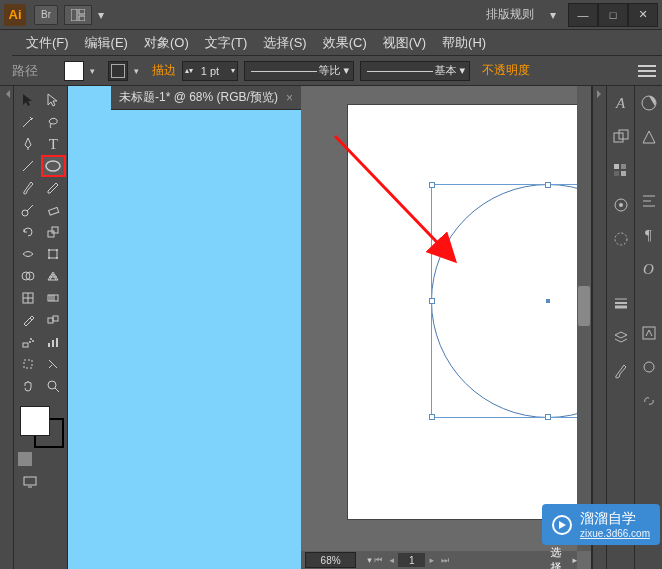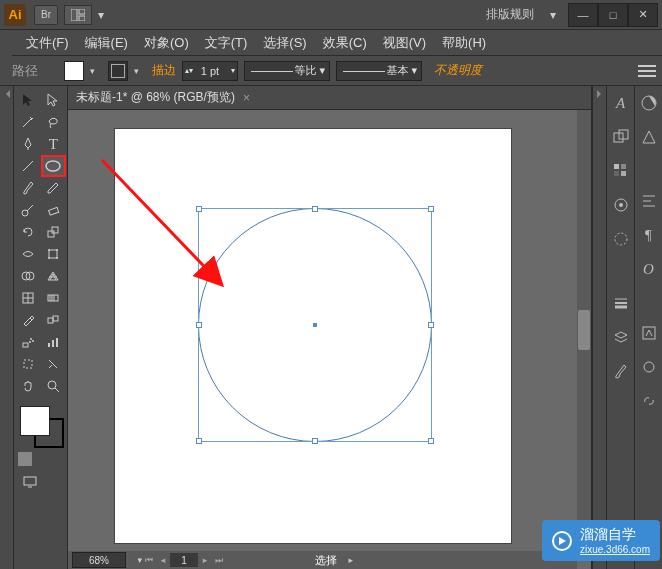--- a/index.html
+++ b/index.html
@@ -22,23 +22,23 @@
 
 .controlbar { height: 30px; background: #4a4a4a; display: flex; align-items: center; padding: 0 6px; border-bottom: 1px solid #2a2a2a; gap: 6px; }
 .path-label { color: #a3a3a3; padding: 0 20px 0 6px; font-size: 13px; }
 .swatch-white { width: 20px; height: 20px; background: #fff; border: 1px solid #222; }
 .swatch-none { width: 20px; height: 20px; background: #333; border: 1px solid #222; position: relative; display:flex; align-items:center; justify-content:center; }
 .swatch-none::after { content:""; position:absolute; width:12px; height:12px; border:1px solid #aaa; }
 .dd-arrow { width: 12px; color: #ccc; font-size: 9px; }
 .stroke-label { color: #ff9a00; font-size: 12px; }
 .pt-input { width: 56px; height: 20px; background: #3a3a3a; border: 1px solid #222; color: #ddd; font-size: 11px; display: flex; align-items: center; justify-content: center; position:relative; }
 .pt-input::before, .pt-input::after { position:absolute; font-size:8px; color:#aaa; }
-.preset-box { width: 86px; height: 20px; background: #3a3a3a; border: 1px solid #222; display: flex; align-items: center; justify-content: flex-end; color: #ddd; font-size: 11px; padding: 0 4px; position:relative; }
+.preset-box { width: 110px; height: 20px; background: #3a3a3a; border: 1px solid #222; display: flex; align-items: center; justify-content: flex-end; color: #ddd; font-size: 11px; padding: 0 4px; position:relative; }
 .preset-box .line { position:absolute; left:6px; right:36px; top:50%; height:1px; background:#ccc; }
-.opacity-label { color: #ff9a00; font-size: 12px; margin-left: 6px; font-style: italic; }
+.opacity-label { color: #ff9a00; font-size: 12px; margin-left: 6px; }
 .burger { width: 18px; height: 20px; display:flex; flex-direction:column; gap:3px; justify-content:center; margin-left:auto; }
 .burger span { height:2px; background:#ccc; }
 
 
 .main { display: flex; height: calc(569px - 30px - 26px - 30px); }
 .v-strip { width: 14px; background: #4a4a4a; border-right: 1px solid #2a2a2a; display:flex; align-items:flex-start; justify-content:center; padding-top:4px; }
 .v-strip .dot { width:6px; height:6px; border-right:4px solid #888; border-top:4px solid transparent; border-bottom:4px solid transparent; }
 
 
 .toolbox { width: 54px; background: #4a4a4a; border-right: 1px solid #2a2a2a; padding: 4px 2px; }
@@ -47,21 +47,21 @@
 .tool.highlighted { outline: 2px solid #ff2020; outline-offset: -1px; background:#5a5a5a; }
 .fill-stroke { margin-top: 10px; position: relative; width: 44px; height: 42px; margin-left:4px; }
 .fs-fill { position:absolute; top:0; left:0; width:30px; height:30px; background:#fff; border:1px solid #222; }
 .fs-stroke { position:absolute; bottom:0; right:0; width:30px; height:30px; background:#4a4a4a; border:2px solid #000; }
 .mode-row { display:flex; gap:2px; margin-top:4px; margin-left:2px; }
 .mode-btn { width:16px; height:14px; background:#4a4a4a; border:0; }
 .mode-btn.active { background:#888; }
 .screen-row { margin-top:6px; margin-left:2px; }
 
 
-.docarea { flex: 1; background: #7dd3fc; display: flex; flex-direction: column; border-right: 1px solid #2a2a2a; }
+.docarea { flex: 1; background: #7dd3fc; display: flex; flex-direction: row; border-right: 1px solid #2a2a2a; padding-left: 43px; }
 .doctab { height: 24px; background: #4a4a4a; display: flex; align-items: center; padding: 0 8px; color: #ddd; font-size: 12px; border-bottom: 1px solid #2a2a2a; }
 .doctab .close { margin-left: 8px; color: #999; }
 .canvas-wrap { flex: 1; position: relative; overflow: hidden; background:#6a6a6a;text-align:right; }
 .artboard { position: absolute; left: 46px; top: 18px; width: 398px; height: 416px; background: #fff; border: 1px solid #444; }
 .selection-box { position: absolute; left: 130px; top: 98px; width: 234px; height: 234px; border: 1px solid #6a9bd1; }
 .handle { position:absolute; width:6px; height:6px; background:#fff; border:1px solid #5a8bc1; }
 .h-tl{top:-3px;left:-3px}.h-tr{top:-3px;right:-3px}.h-bl{bottom:-3px;left:-3px}.h-br{bottom:-3px;right:-3px}
 .h-tm{top:-3px;left:50%;margin-left:-3px}.h-bm{bottom:-3px;left:50%;margin-left:-3px}
 .h-ml{left:-3px;top:50%;margin-top:-3px}.h-mr{right:-3px;top:50%;margin-top:-3px}
 .center-dot{position:absolute;left:50%;top:50%;width:4px;height:4px;background:#5a8bc1;margin:-2px 0 0 -2px}
@@ -77,21 +77,21 @@
 
 .arrow-svg { position:absolute; left:24px; top:40px; pointer-events:none; }
 
 
 .rightpanels { width: 56px; background: #4a4a4a; display:flex; }
 .rp-col { width: 28px; border-left:1px solid #2a2a2a; display:flex; flex-direction:column; align-items:center; padding-top:6px; gap:12px; }
 .rp-icon { width:22px; height:22px; color:#bbb; display:flex; align-items:center; justify-content:center; font-size:15px; font-style:italic; }
 .rp-group-gap { height: 18px; }
 
 
-.watermark { position:absolute; right:2px; bottom:8px; background:#3a8ad4; color:#fff; padding:6px 10px; border-radius:4px; display:flex; align-items:center; gap:8px; font-size:14px; }
+.watermark { position:absolute; right:2px; bottom:24px; background:#3a8ad4; color:#fff; padding:6px 10px; border-radius:4px; display:flex; align-items:center; gap:8px; font-size:14px; }
 .watermark .play { width:20px; height:20px; border:2px solid #fff; border-radius:50%; display:flex; align-items:center; justify-content:center; }
 .watermark .sub { font-size:10px; opacity:0.9; display:block;text-decoration:underline; }
 
 svg { display:block; }
 </style>
 </head>
 <body>
 
 <div class="titlebar">
   <div class="ai-logo">Ai</div>

